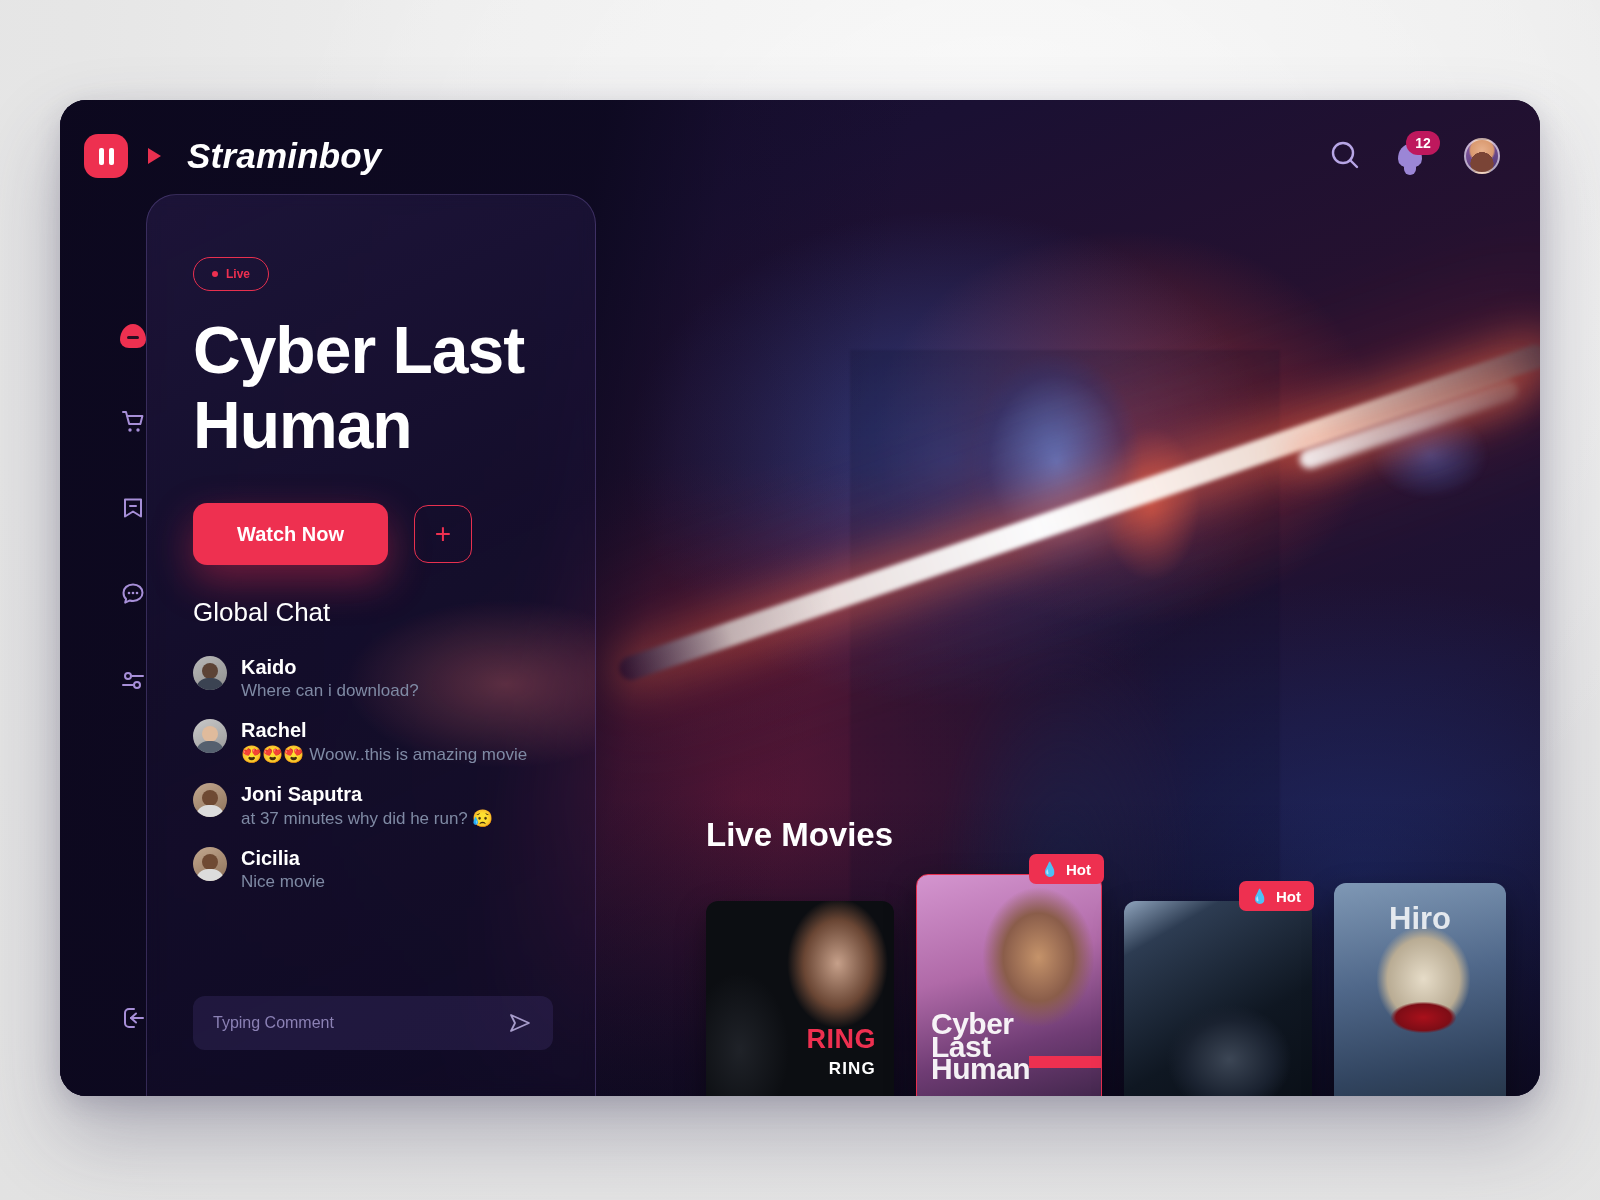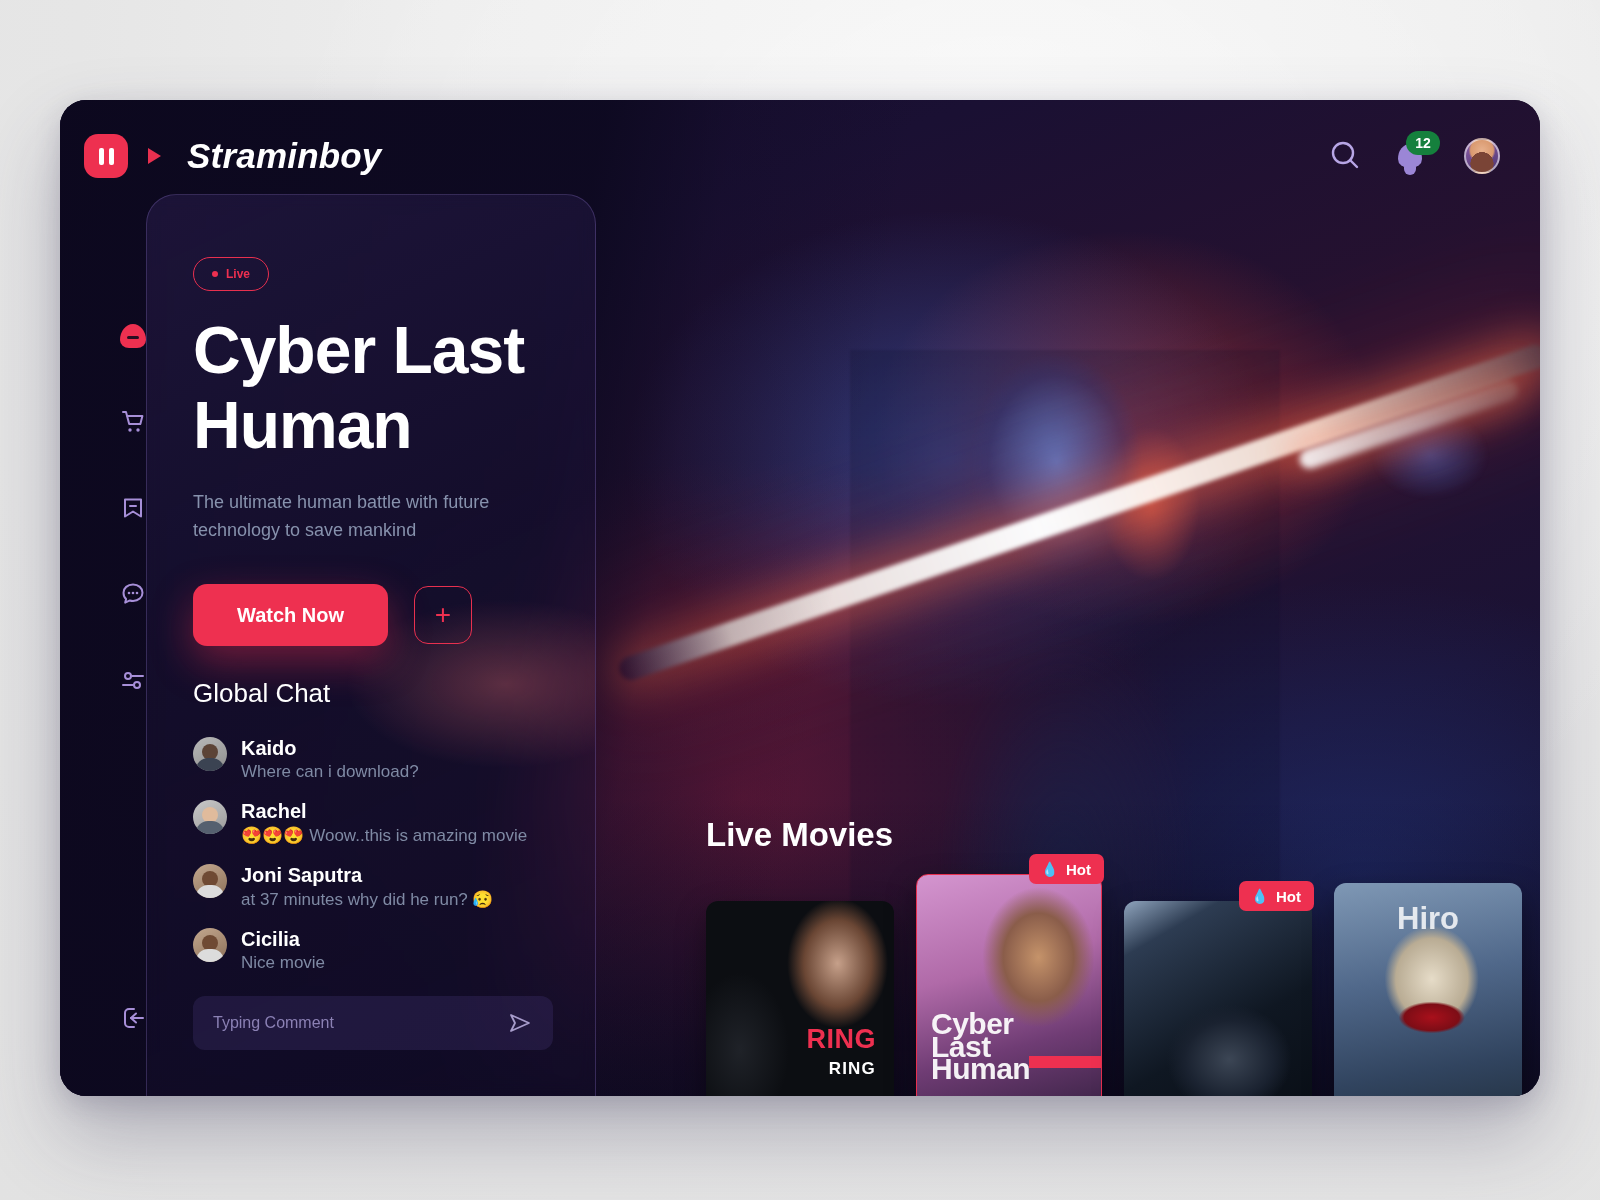--- a/index.html
+++ b/index.html
@@ -121,21 +121,21 @@
     border-radius:50% 50% 45% 45% / 62% 62% 38% 38%;
   }
   .bell::after{
     content:""; position:absolute; left:6px; bottom:-7px;
     width:12px; height:8px; border-radius:0 0 10px 10px;
     background:#9b86d6;
   }
   .bell-badge{
     position:absolute; right:-10px; top:-7px;
     min-width:34px; height:24px; border-radius:12px;
-    background:#15803d; color:#fff;
+    background:#be185d; color:#fff;
     font-size:14px; font-weight:bold;
     display:flex; align-items:center; justify-content:center;
     padding:0 7px;
   }
   .avatar-top{
     width:36px; height:36px; border-radius:50%;
     border:2px solid rgba(255,255,255,.55);
     background:
       radial-gradient(circle at 50% 74%, #7a4436 0%, #7a4436 40%, rgba(0,0,0,0) 41%),
       radial-gradient(circle at 50% 32%, #e7b08c 0%, #d9996f 42%, rgba(0,0,0,0) 50%),
@@ -312,21 +312,21 @@
     line-height:.74; letter-spacing:-.5px;
   }
   .c2 .bar{
     position:absolute; right:0; bottom:42px; width:72px; height:12px; background:#ee3050;
   }
   .c3 .thumb{ width:188px; height:240px;
     background:
       radial-gradient(ellipse 80px 70px at 56% 66%, #3c4655 0%, #1a2230 55%, rgba(0,0,0,0) 78%),
       linear-gradient(150deg,#8fa4bd 0%,#2d3c52 16%,#0f1722 55%,#080c13 100%);
   }
-  .c4 .thumb{ width:188px; height:240px;
+  .c4 .thumb{ width:172px; height:240px;
     background:
       radial-gradient(ellipse 46px 22px at 52% 56%, #a9101b 0%, #7d0d16 60%, rgba(0,0,0,0) 72%),
       radial-gradient(ellipse 62px 70px at 52% 40%, #e6dcc8 0%, #b9ac94 58%, rgba(0,0,0,0) 76%),
       linear-gradient(170deg,#7f98b5 0%,#50688a 40%,#31445f 75%,#22303f 100%);
   }
   .c4 .hiro{
     position:absolute; left:0; right:0; top:18px; text-align:center;
     color:rgba(255,255,255,.82); font-size:31px; font-weight:bold;
   }
   .hot-badge{
@@ -433,21 +433,20 @@
       <div class="live-badge">
         <span class="dot"></span>
         <span>Live</span>
       </div>
 
       <div class="hero-title">
         <div>Cyber Last</div>
         <div>Human</div>
       </div>
 
-      <div class="hero-sub">The ultimate human battle with future technology to save mankind</div>
 
       <div class="cta-row">
         <button class="watch-btn">Watch Now</button>
         <button class="plus-btn">+</button>
       </div>
 
       <div class="chat-title">Global Chat</div>
 
       <div class="chat-list">
         <div class="chat-row">

